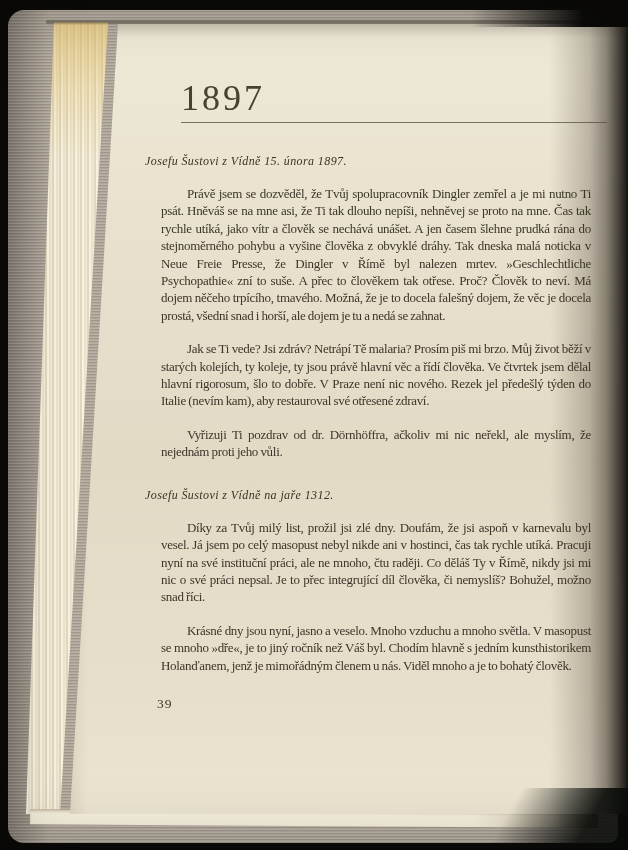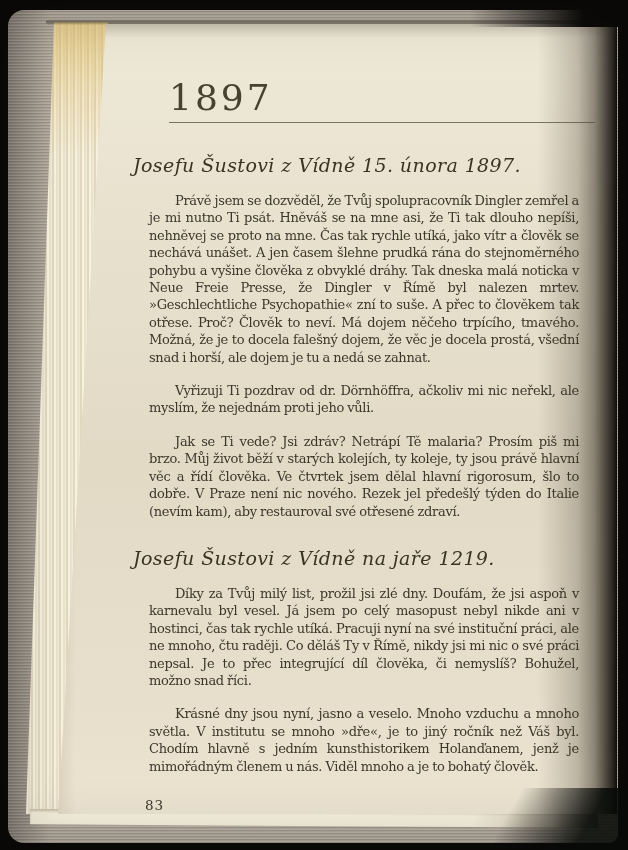--- a/index.html
+++ b/index.html
@@ -35,39 +35,40 @@
   }
   
   .edges-bottom{
     position:absolute;left:30px;top:811px;width:568px;height:15px;
     transform:rotate(0.35deg);
     background:linear-gradient(to right, #f5efdc 0 78%, #cfc5b2 92%, #6b6257 100%);
     box-shadow:inset 0 2px 2px rgba(120,100,70,0.3);
   }
   
   .page{
-    position:absolute;left:50px;top:24px;width:567px;height:790px;
+    position:absolute;left:62px;top:24px;width:567px;height:790px;
     clip-path:polygon(56px 0, 100% 0, 100% 100%, 8px 100%);
     background:
       linear-gradient(to bottom, rgba(60,48,30,0.20), rgba(60,48,30,0) 14px),
       linear-gradient(to right, rgba(120,100,70,0.16), rgba(120,100,70,0) 26px),
       linear-gradient(to right, rgba(70,60,48,0) 86%, rgba(70,60,48,0.25) 93%, rgba(58,50,40,0.5) 96%, rgba(22,18,14,0.88) 99.2%, rgba(8,7,5,0.97) 100%),
       linear-gradient(to bottom, #efe9d8 0%, #e9e2cf 22%, #e2dac5 55%, #e7dfcb 85%, #ece4d1 100%);
+    font-family: Liberation Serif, serif;
   }
   .text-block{
     position:absolute;left:83px;top:54px;width:462px;
     color:#3c362b;
   }
   .year{
     font-size:36px;line-height:40px;letter-spacing:3px;margin-left:36px;
     color:#474130;font-variant-numeric:oldstyle-nums;
   }
   .rule{height:1px;background:#5d564a;opacity:.8;margin:4px 0 0 36px;}
   .letter-heading{
-    font-size:19px;font-style:italic;font-weight:500;letter-spacing:.4px;
+    font-size:12px;font-style:italic;font-weight:500;letter-spacing:.4px;
     margin:31px 0 9px 0;color:#39331f;
   }
   .letter-2 .letter-heading{margin-top:27px;}
   .body-para{
     margin:16px;font-size:13px;line-height:17.4px;text-align:justify;
     text-indent:26px;letter-spacing:-0.3px;word-spacing:-0.6px;
   }
   .page-number{margin:22px 0 0 12px;font-size:13.5px;letter-spacing:1px;}
   
   .shade-tr{
@@ -99,31 +100,31 @@
 
   <div class="page">
     <div class="text-block">
 
       <div class="year">1897</div>
       <div class="rule"></div>
 
       <section class="letter letter-1">
         <h2 class="letter-heading">Josefu Šustovi z Vídně 15. února 1897.</h2>
         <p class="body-para">Právě jsem se dozvěděl, že Tvůj spolupracovník Dingler zemřel a je mi nutno Ti psát. Hněváš se na mne asi, že Ti tak dlouho nepíši, nehněvej se proto na mne. Čas tak rychle utíká, jako vítr a člověk se nechává unášet. A jen časem šlehne prudká rána do stejnoměrného pohybu a vyšine člověka z obvyklé dráhy. Tak dneska malá noticka v Neue Freie Presse, že Dingler v Římě byl nalezen mrtev. »Geschlechtliche Psychopathie« zní to suše. A přec to člověkem tak otřese. Proč? Člověk to neví. Má dojem něčeho trpícího, tmavého. Možná, že je to docela falešný dojem, že věc je docela prostá, všední snad i horší, ale dojem je tu a nedá se zahnat.</p>
+        <p class="body-para">Jak se Ti vede? Jsi zdráv? Netrápí Tě malaria? Prosím piš mi brzo. Můj život běží v starých kolejích, ty koleje, ty jsou právě hlavní věc a řídí člověka. Ve čtvrtek jsem dělal hlavní rigorosum, šlo to dobře. V Praze není nic nového. Rezek jel předešlý týden do Italie (nevím kam), aby restauroval své otřesené zdraví.</p>
         <p class="body-para">Vyřizuji Ti pozdrav od dr. Dörnhöffra, ačkoliv mi nic neřekl, ale myslím, že nejednám proti jeho vůli.</p>
-        <p class="body-para">Jak se Ti vede? Jsi zdráv? Netrápí Tě malaria? Prosím piš mi brzo. Můj život běží v starých kolejích, ty koleje, ty jsou právě hlavní věc a řídí člověka. Ve čtvrtek jsem dělal hlavní rigorosum, šlo to dobře. V Praze není nic nového. Rezek jel předešlý týden do Italie (nevím kam), aby restauroval své otřesené zdraví.</p>
       </section>
 
       <section class="letter letter-2">
-        <h2 class="letter-heading">Josefu Šustovi z Vídně na jaře 1219.</h2>
+        <h2 class="letter-heading">Josefu Šustovi z Vídně na jaře 1312.</h2>
         <p class="body-para">Díky za Tvůj milý list, prožil jsi zlé dny. Doufám, že jsi aspoň v karnevalu byl vesel. Já jsem po celý masopust nebyl nikde ani v hostinci, čas tak rychle utíká. Pracuji nyní na své instituční práci, ale ne mnoho, čtu raději. Co děláš Ty v Římě, nikdy jsi mi nic o své práci nepsal. Je to přec integrující díl člověka, či nemyslíš? Bohužel, možno snad říci.</p>
-        <p class="body-para">Krásné dny jsou nyní, jasno a veselo. Mnoho vzduchu a mnoho světla. V institutu se mnoho »dře«, je to jiný ročník než Váš byl. Chodím hlavně s jedním kunsthistorikem Holanďanem, jenž je mimořádným členem u nás. Viděl mnoho a je to bohatý člověk.</p>
+        <p class="body-para">Krásné dny jsou nyní, jasno a veselo. Mnoho vzduchu a mnoho světla. V masopust se mnoho »dře«, je to jiný ročník než Váš byl. Chodím hlavně s jedním kunsthistorikem Holanďanem, jenž je mimořádným členem u nás. Viděl mnoho a je to bohatý člověk.</p>
       </section>
 
-      <div class="page-number">83</div>
+      <div class="page-number">39</div>
 
     </div>
   </div>
 
   <div class="shade-tr"></div>
   <div class="shade-br"></div>
 
 </div>
 
 </body></html>

